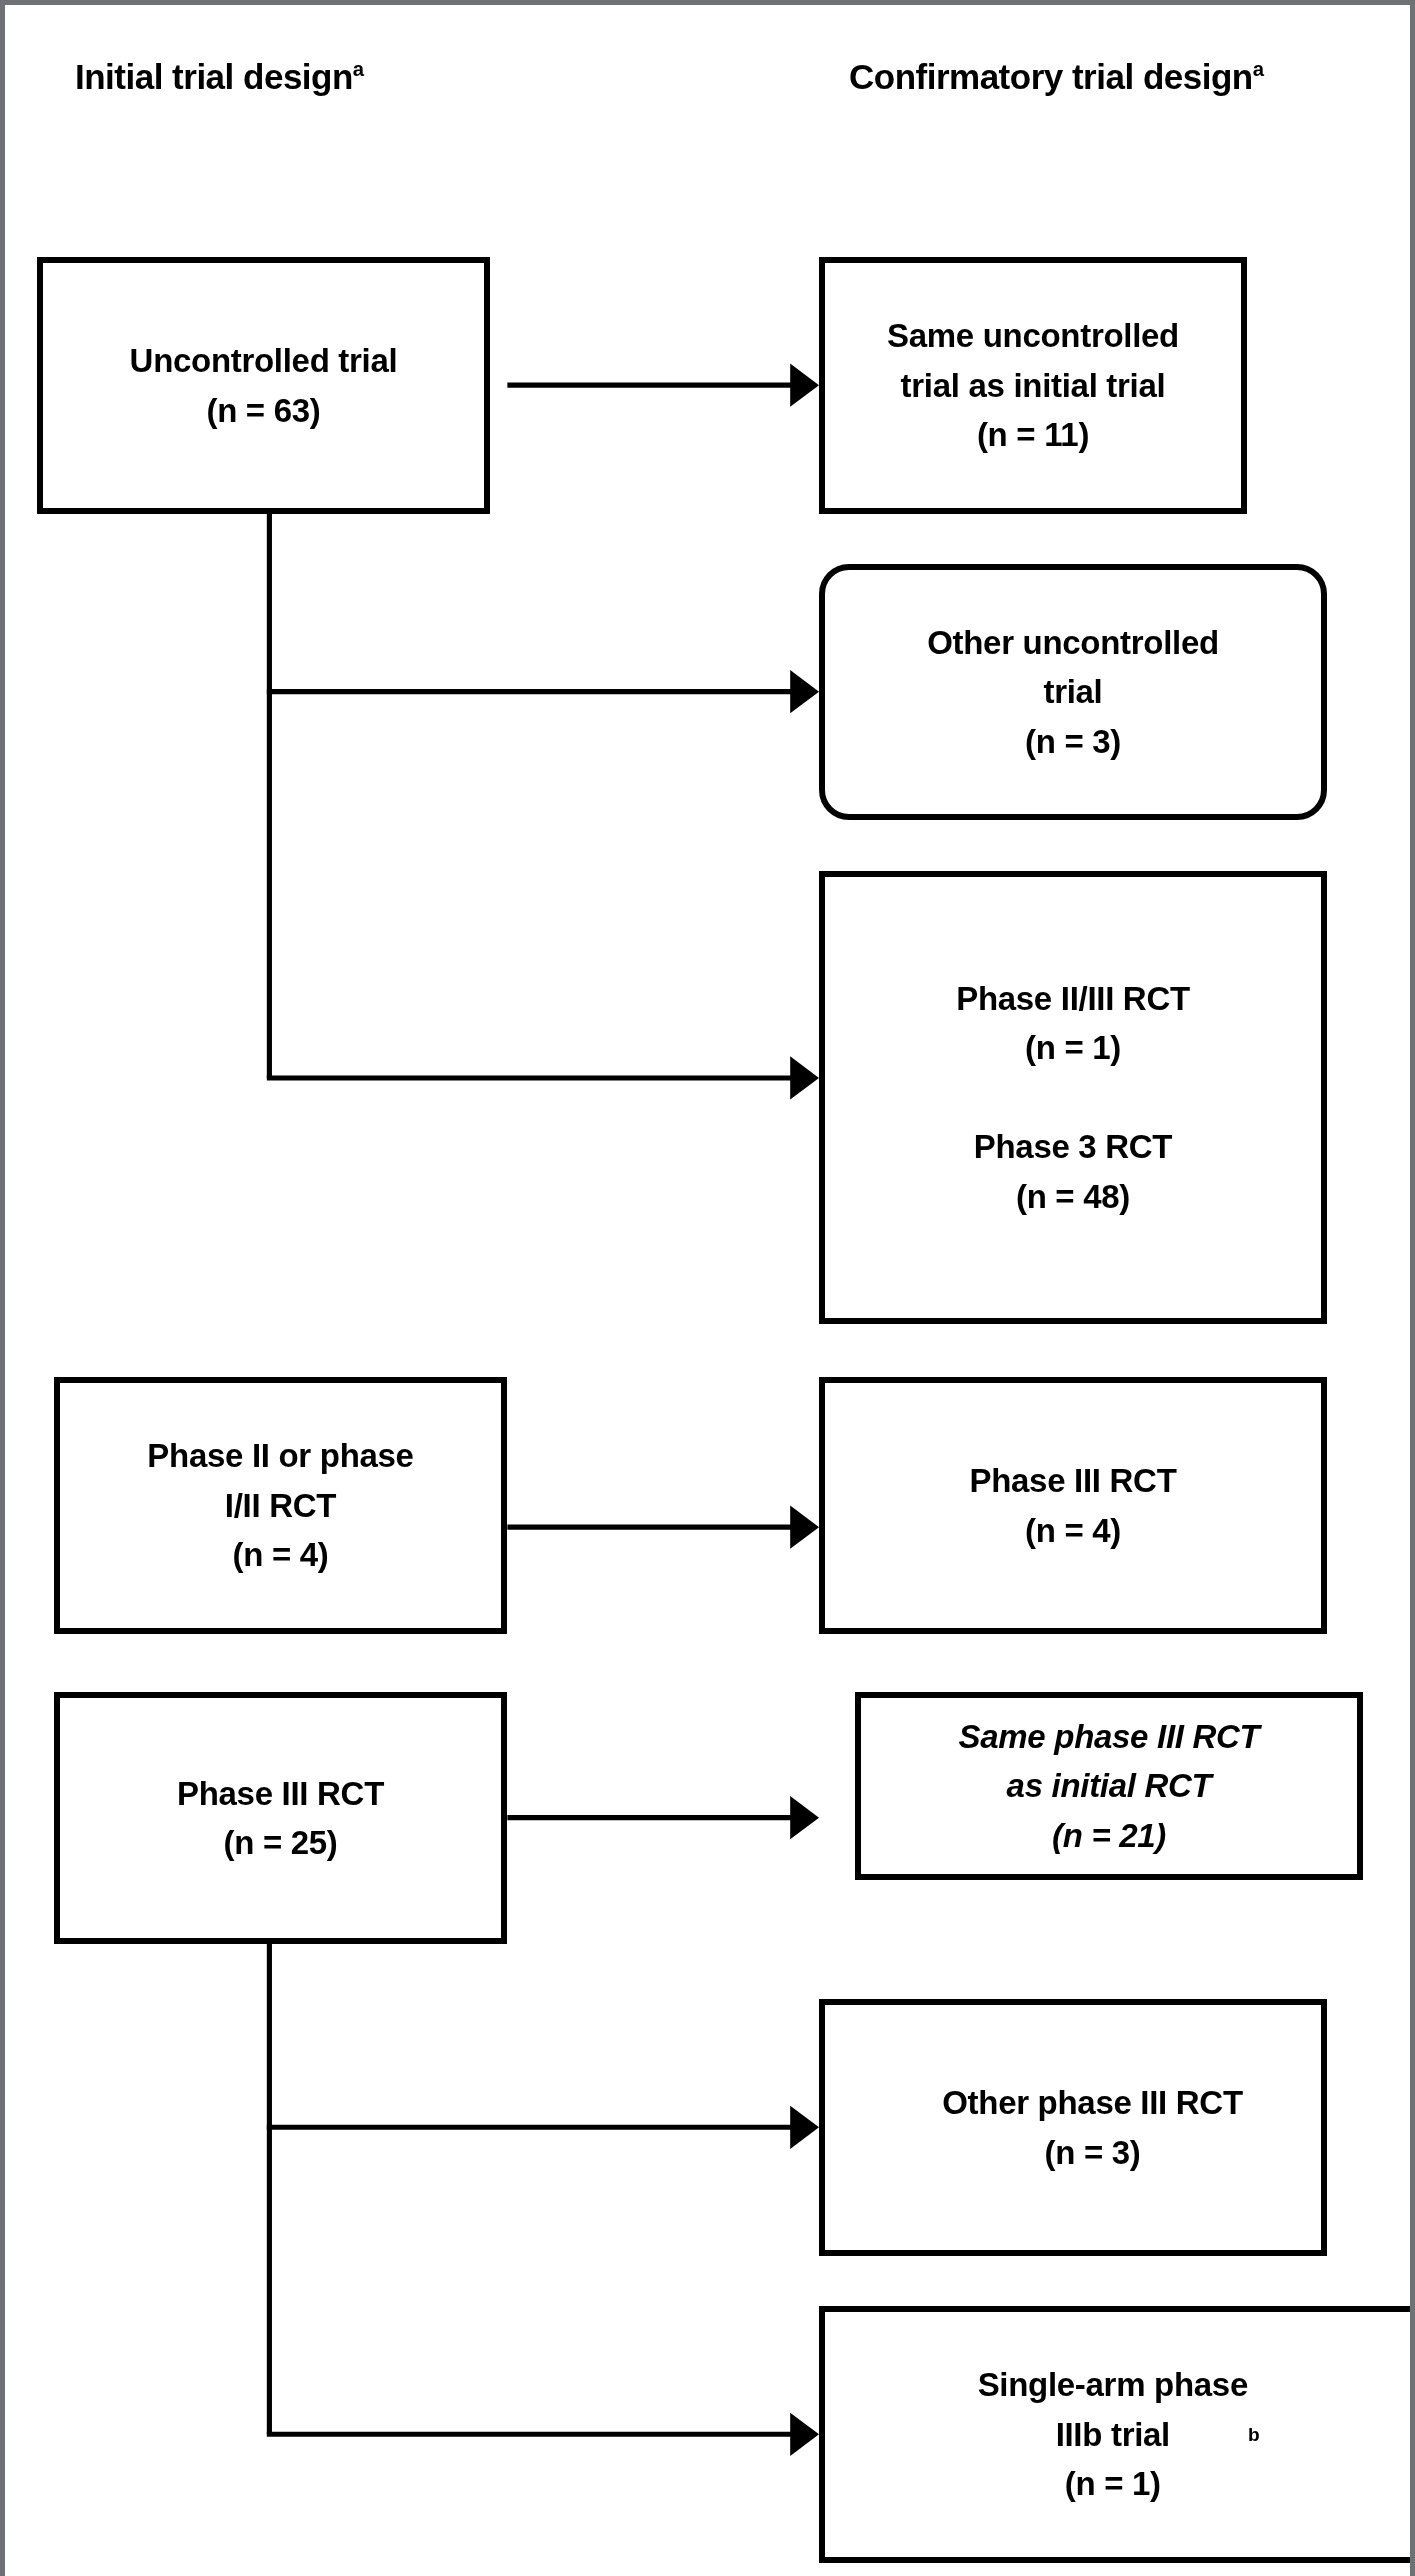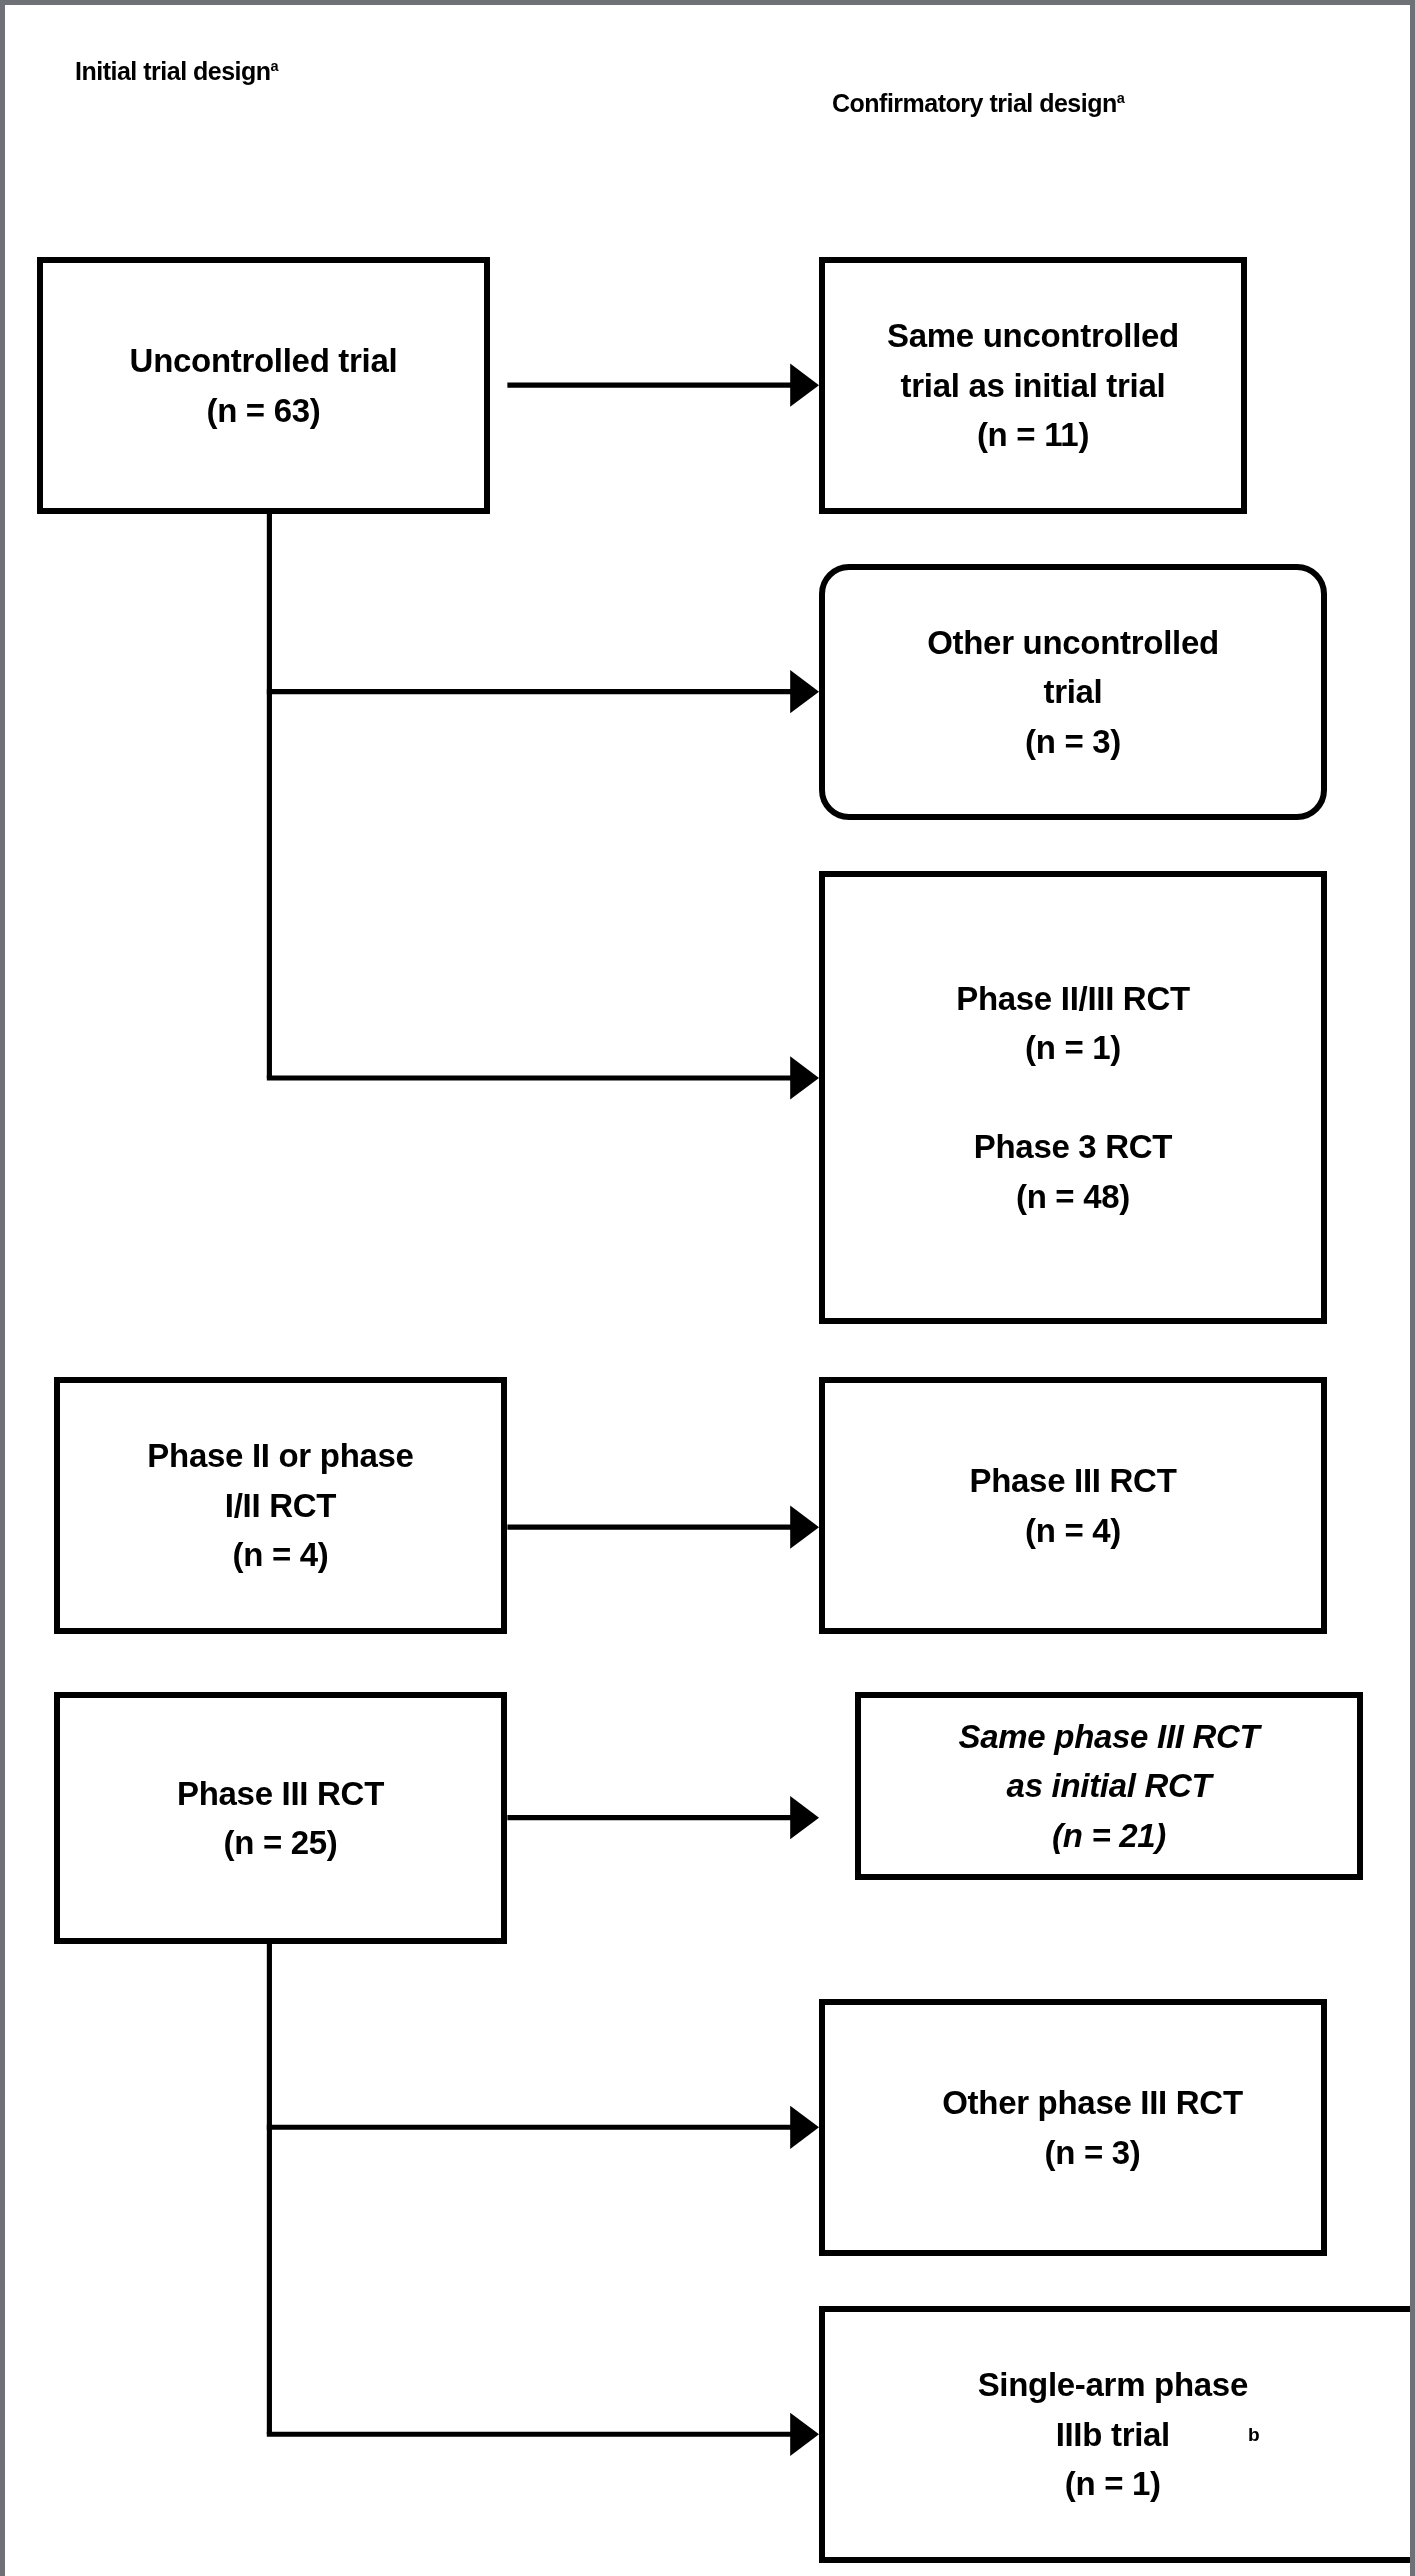--- a/index.html
+++ b/index.html
@@ -5,42 +5,42 @@
   :root{
     --bg:#ffffff; --frame:#6e7276; --boxborder:#000000; --text:#000000; --line:#000000;
   }
   html,body{margin:0;padding:0;background:#fff;}
   #frame{
     position:relative;width:1415px;height:2601px;box-sizing:border-box;
     background:var(--bg);border:5.2px solid var(--frame);
     font-family:"Liberation Sans",sans-serif;color:var(--text);overflow:hidden;
   }
   .header{
-    position:absolute;font-weight:700;font-size:25px;letter-spacing:-0.5px;white-space:nowrap;
+    position:absolute;font-weight:700;font-size:35px;letter-spacing:-0.5px;white-space:nowrap;
   }
   .header sup{font-size:58%;line-height:0;}
   .node{
     position:absolute;box-sizing:border-box;border:6.2px solid var(--boxborder);background:#fff;
     display:flex;align-items:center;justify-content:center;
     text-align:center;font-weight:700;font-size:33px;line-height:1.5;letter-spacing:-0.3px;
   }
   .node .txt{white-space:pre-line;}
   .node sup{font-size:58%;line-height:0;}
   #connectors{position:absolute;left:0;top:0;width:1405px;height:2590px;}
   #connectors line{stroke:var(--line);stroke-width:10;}
   #connectors polygon{fill:var(--line);}
 </style>
 </head>
 <body>
 
 <div id="frame">
 
   <div class="header" style="left:70px;top:52px;"><span>Initial trial design</span><sup>a</sup></div>
 
-  <div class="header" style="left:827px;top:52px;margin-top:32px;"><span>Confirmatory trial design</span><sup>a</sup></div>
+  <div class="header" style="left:844px;top:52px;"><span>Confirmatory trial design</span><sup>a</sup></div>
 
   <svg id="connectors" xmlns="http://www.w3.org/2000/svg" viewBox="0 0 2727 5028" width="1405" height="2590">
 
     <line x1="975" y1="738" x2="1540" y2="738"></line>
     <polygon points="1524,696 1580,738 1524,780"></polygon>
 
     <line x1="513" y1="980" x2="513" y2="2083"></line>
 
     <line x1="508" y1="1333" x2="1540" y2="1333"></line>
     <polygon points="1524,1291 1580,1333 1524,1375"></polygon>

